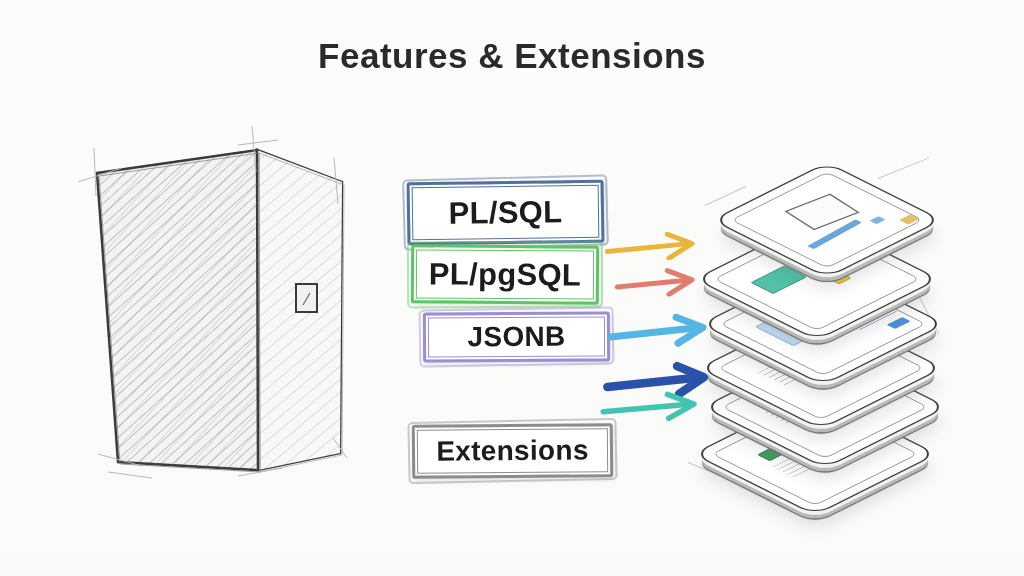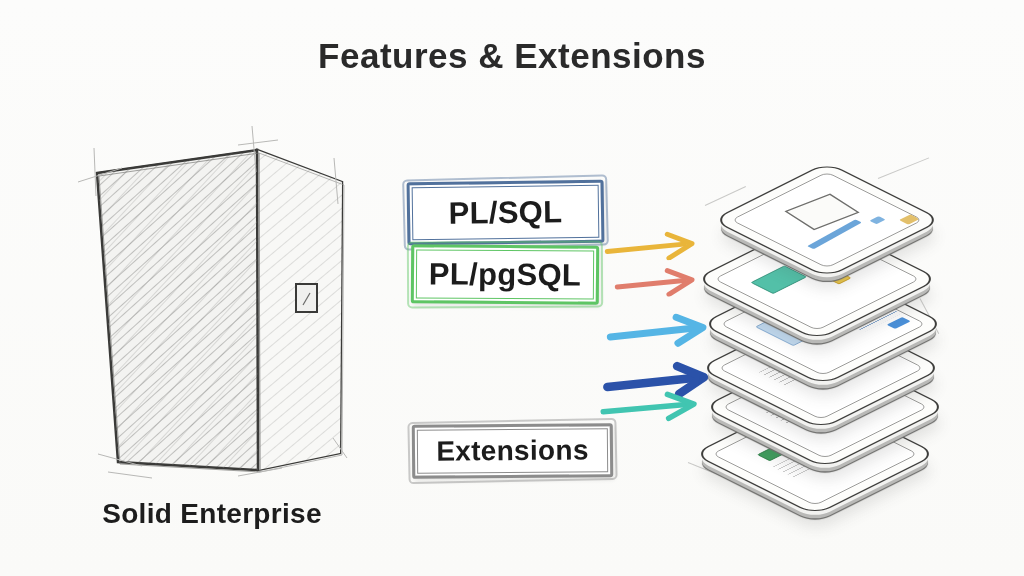--- a/index.html
+++ b/index.html
@@ -105,27 +105,29 @@
       <line x1="188" y1="45" x2="228" y2="40"></line>
       <line x1="202" y1="26" x2="206" y2="72"></line>
       <line x1="44" y1="48" x2="46" y2="96"></line>
       <line x1="284" y1="58" x2="288" y2="104"></line>
       <line x1="48" y1="354" x2="92" y2="366"></line>
       <line x1="188" y1="376" x2="232" y2="368"></line>
       <line x1="283" y1="338" x2="297" y2="358"></line>
       <line x1="58" y1="372" x2="102" y2="378"></line>
     </g>
   </svg>
-  <div class="monolith-label">Solid Enterprise</div>
 
   <div class="fbox big" style="left: 407px; top: 181px; width: 191px; height: 57px; transform: rotate(-0.8deg); --c: #51719c;">
     <span>PL/SQL</span>
   </div>
   <div class="fbox big" style="left: 411px; top: 245px; width: 182px; height: 53px; transform: rotate(0.4deg); --c: #5ec564;">
     <span>PL/pgSQL</span>
+  </div>
+  <div class="fbox med" style="left: 423px; top: 312px; width: 181px; height: 44px; transform: rotate(-0.3deg); --c: #9b8ed2;">
+    <span>JSONB</span>
   </div>
   <div class="fbox med" style="left: 412px; top: 424px; width: 195px; height: 48px; transform: rotate(-0.5deg); --c: #8c8c8c;">
     <span>Extensions</span>
   </div>
 
   <svg class="arrow a1" style="left: 602px; top: 229px; transform: rotate(-4deg); color: rgb(233, 181, 58);" width="110" height="32" viewBox="0 0 110 32">
     <path d="M5 19 L82 17"></path>
       <path d="M66 6 L90 17 L66 30"></path>
   </svg>
   <svg class="arrow a2" style="left: 612px; top: 265px; transform: rotate(-4deg); color: rgb(224, 125, 108);" width="98" height="32" viewBox="0 0 98 32">

